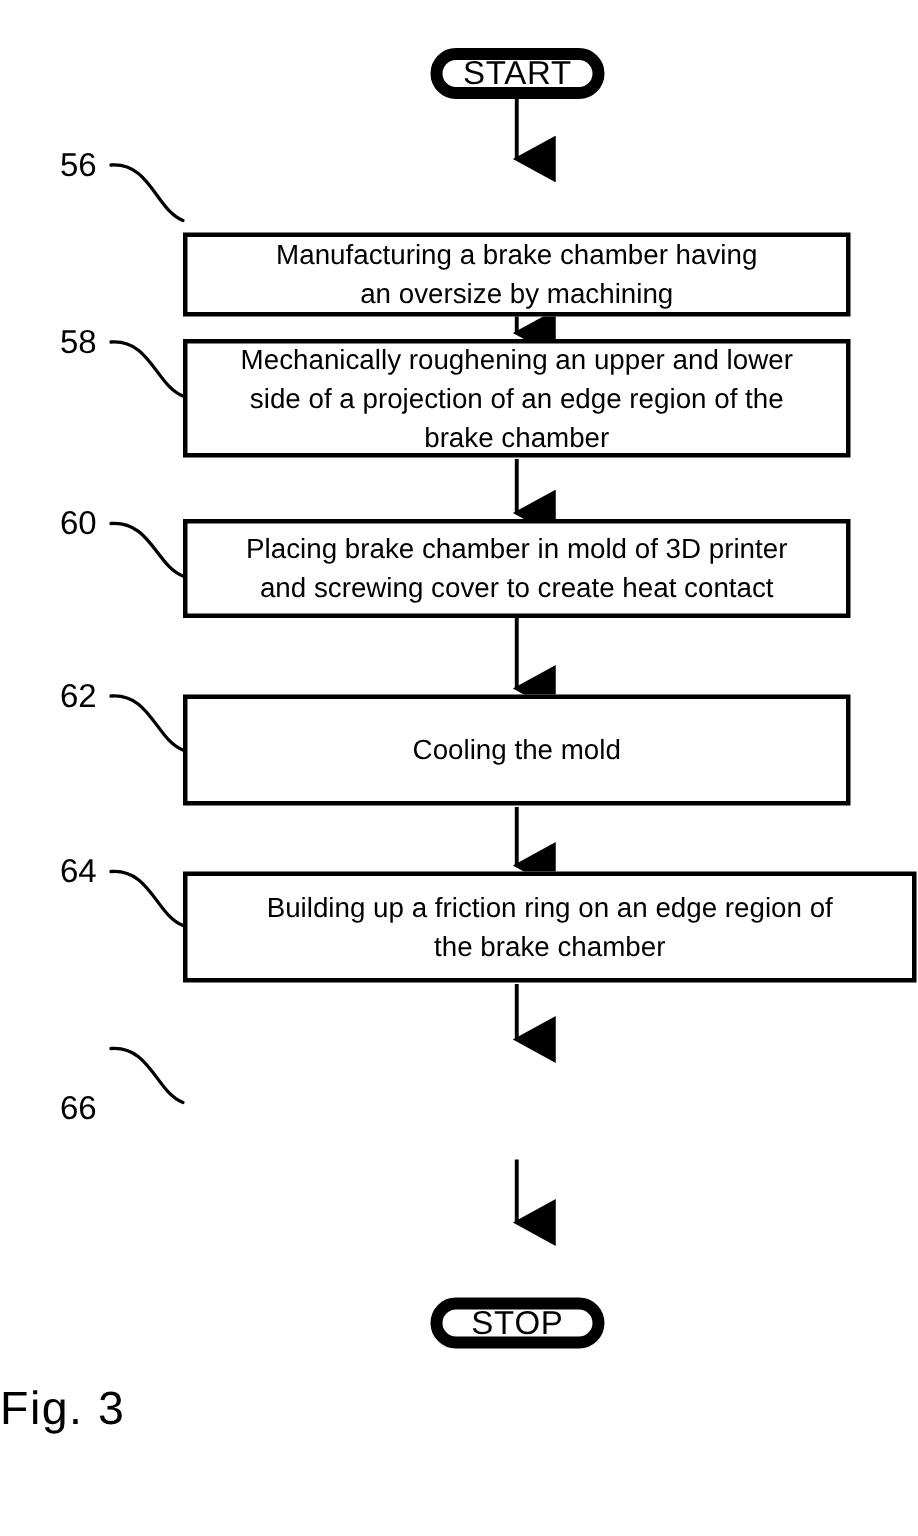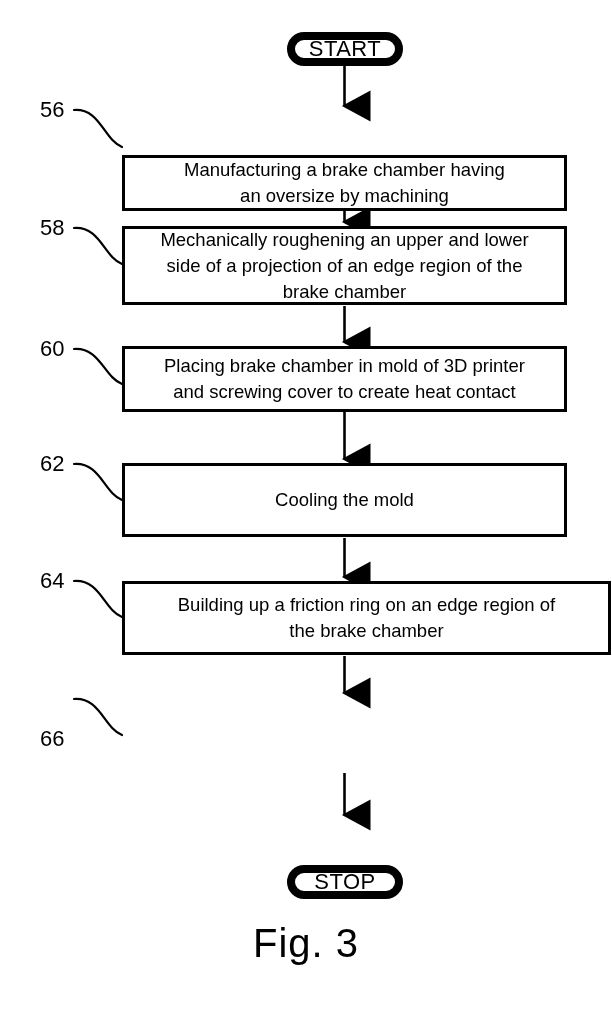--- a/index.html
+++ b/index.html
@@ -69,22 +69,22 @@
   .ref-num {
     position: absolute;
     font-size: 22px;
     line-height: 1;
     white-space: nowrap;
   }
   
   #figure-caption {
     position: absolute;
     width: 612px;
-    text-align: center;
-    font-size: 40px;
+    text-align: left;
+    font-size: 31px;
     letter-spacing: 1px;
     white-space: nowrap;
   }
 </style>
 </head>
 <body>
 
 <div id="diagram-root">
 
   <svg class="layer" viewBox="0 0 612 1024">

